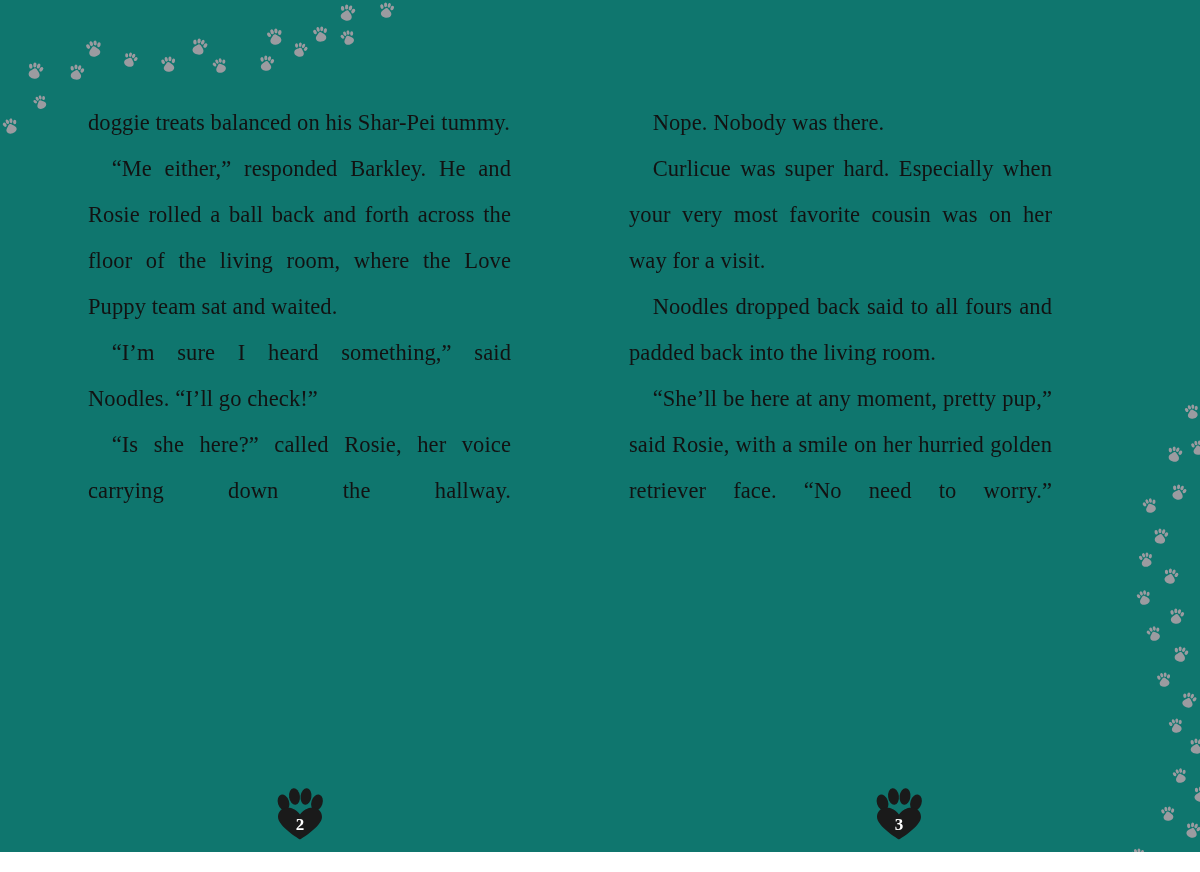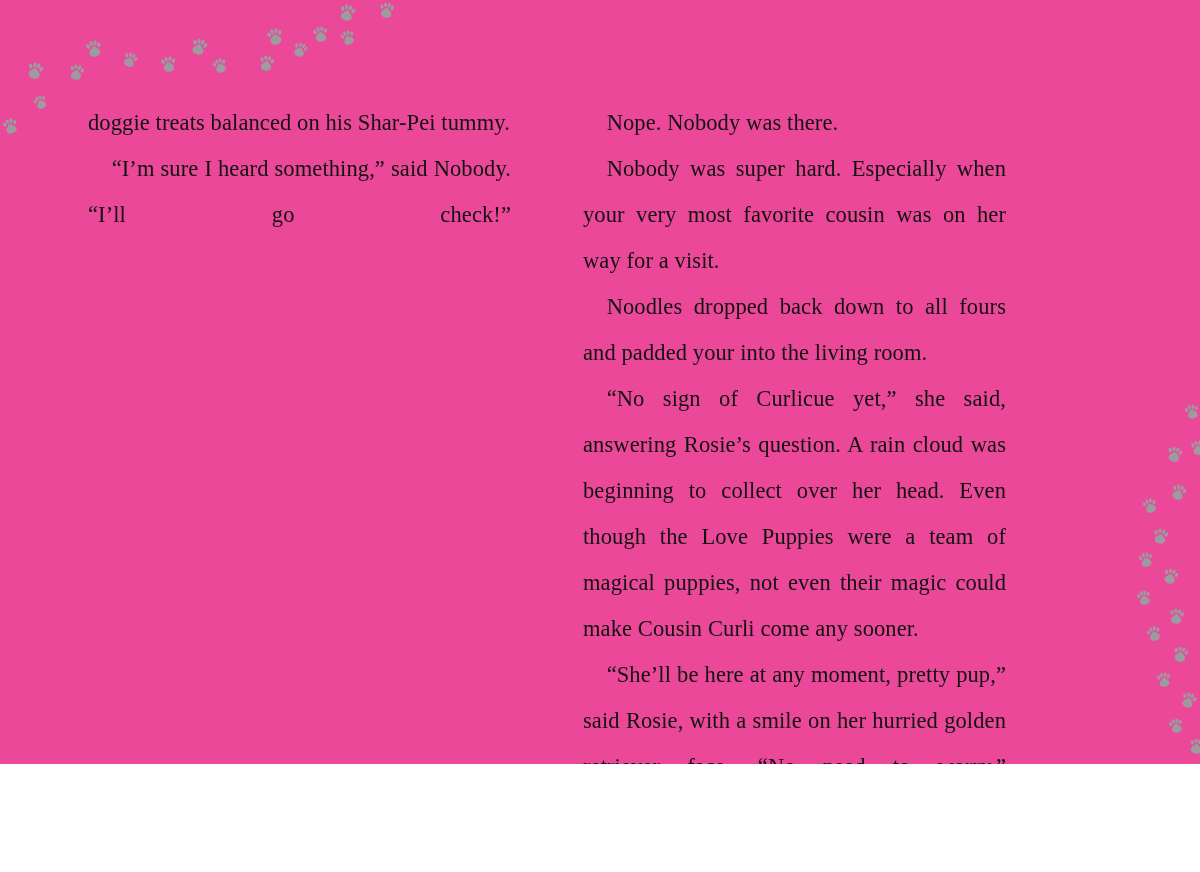--- a/index.html
+++ b/index.html
@@ -7,22 +7,22 @@
     padding: 0;
     background: #ffffff;
   }
   body {
     font-family: "Liberation Serif", "DejaVu Serif", serif;
     color: #111111;
   }
   #page {
     position: relative;
     width: 1200px;
-    height: 764px;
-    background: #ec4899;
+    height: 852px;
+    background: #0f766e;
     overflow: hidden;
   }
 
   
   .paw-layer {
     position: absolute;
     inset: 0;
     pointer-events: none;
   }
   .paw {
@@ -37,21 +37,21 @@
     top: 100px;
     left: 0;
     width: 1200px;
     display: flex;
     justify-content: flex-start;
   }
   .column {
     width: 423px;
   }
   .column.left  { margin-left: 88px; }
-  .column.right { margin-left: 72px; }
+  .column.right { margin-left: 118px; }
 
   .column p {
     margin: 0;
     font-size: 22.5px;
     line-height: 46px;
     text-align: justify;
     text-justify: inter-word;
     text-indent: 1.05em;
     color: #121212;
     letter-spacing: 0.1px;
@@ -438,27 +438,28 @@
           <ellipse cx="15.1" cy="4.5" rx="2.2" ry="3.4" transform="rotate(9 15.1 4.5)" fill="#9b9ba0"></ellipse>
           <ellipse cx="19.6" cy="7.8" rx="2.3" ry="3.3" transform="rotate(23 19.6 7.8)" fill="#9b9ba0"></ellipse>
           <path d="M12 22.2 c-4.3 0-7.4-2.3-7.4-5.4 0-2.6 2.1-4.3 3.7-5.8 1.3-1.2 2.1-2.6 3.7-2.6 1.6 0 2.4 1.4 3.7 2.6 1.6 1.5 3.7 3.2 3.7 5.8 0 3.1-3.1 5.4-7.4 5.4z" fill="#9b9ba0"></path>
         </svg>
       </div>
     </div>
 
   <div class="columns">
     <div class="column left" id="left-col">
         <p class="no-indent">doggie treats balanced on his Shar-Pei tummy.</p>
-        <p>“I’m sure I heard something,” said Nobody. “I’ll go check!”</p>
+        <p>“Me either,” responded Barkley. He and Rosie rolled a ball back and forth across the floor of the living room, where the Love Puppy team sat and waited.</p>
+        <p>“I’m sure I heard something,” said Noodles. “I’ll go check!”</p>
+        <p>“Is she here?” called Rosie, her voice carrying down the hallway.</p>
       </div>
     <div class="column right" id="right-col">
         <p>Nope. Nobody was there.</p>
-        <p>Nobody was super hard. Especially when your very most favorite cousin was on her way for a visit.</p>
-        <p>Noodles dropped back down to all fours and padded your into the living room.</p>
-        <p>“No sign of Curlicue yet,” she said, answering Rosie’s question. A rain cloud was beginning to collect over her head. Even though the Love Puppies were a team of magical puppies, not even their magic could make Cousin Curli come any sooner.</p>
+        <p>Curlicue was super hard. Especially when your very most favorite cousin was on her way for a visit.</p>
+        <p>Noodles dropped back said to all fours and padded back into the living room.</p>
         <p>“She’ll be here at any moment, pretty pup,” said Rosie, with a smile on her hurried golden retriever face. “No need to worry.”</p>
       </div>
   </div>
 
   <div class="folio left-folio">
     <svg width="56" height="58" viewBox="0 0 56 58" aria-hidden="true">
       <ellipse cx="11.5" cy="16.5" rx="5.6" ry="8.2" transform="rotate(-18 11.5 16.5)" fill="#1a1a1a"></ellipse>
       <ellipse cx="22.5" cy="10.5" rx="5.4" ry="8.4" transform="rotate(-7 22.5 10.5)" fill="#1a1a1a"></ellipse>
       <ellipse cx="34.0" cy="10.5" rx="5.4" ry="8.4" transform="rotate(7 34 10.5)" fill="#1a1a1a"></ellipse>
       <ellipse cx="45.0" cy="16.5" rx="5.6" ry="8.2" transform="rotate(18 45 16.5)" fill="#1a1a1a"></ellipse>

